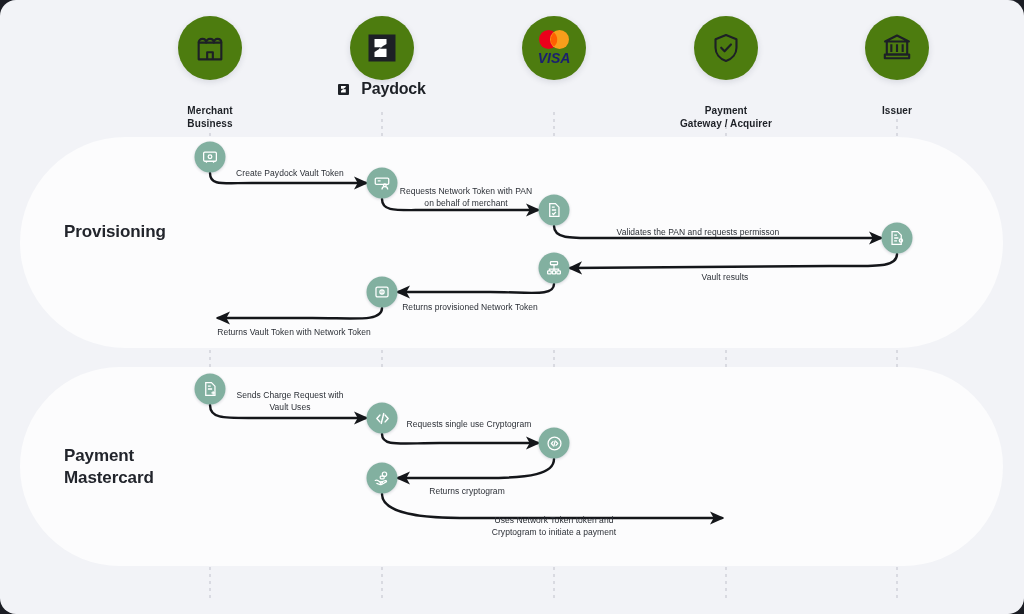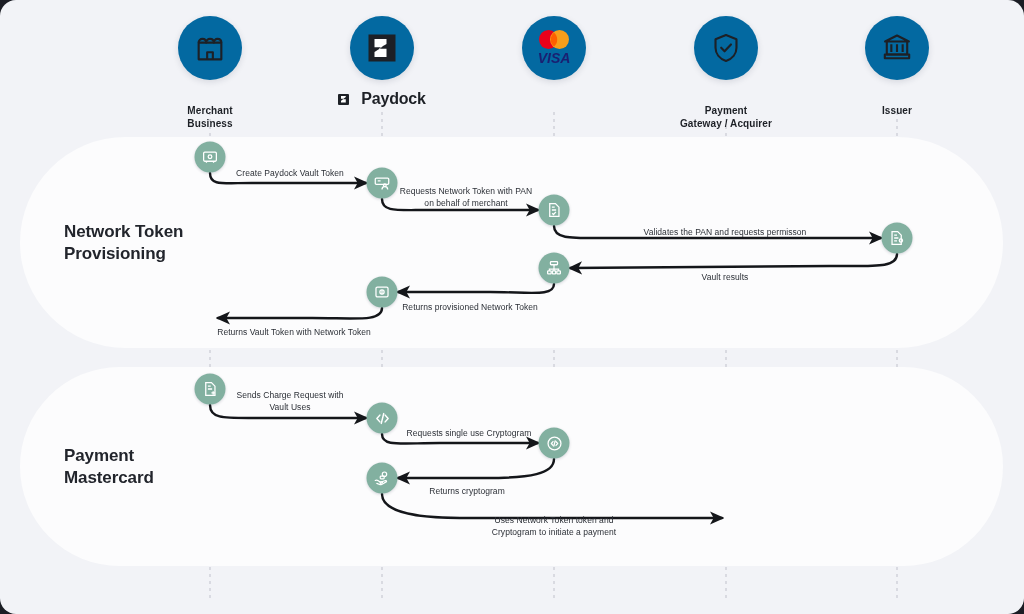--- a/index.html
+++ b/index.html
@@ -6,32 +6,32 @@
   body{font-family:"Liberation Sans", sans-serif;}
   #canvas{
     position:relative;width:1024px;height:614px;
     background:#f2f3f7;border-radius:16px;overflow:hidden;
   }
   #canvas svg.layer{position:absolute;left:0;top:0;width:1024px;height:614px;pointer-events:none;}
 
   
   .lane-head{position:absolute;transform:translateX(-50%);text-align:center;width:190px;}
   .lane-circle{
-    width:64px;height:64px;border-radius:50%;background:#0369a1;margin:0 auto;
+    width:64px;height:64px;border-radius:50%;background:#4d7c0f;margin:0 auto;
     box-shadow:0 2px 6px rgba(30,35,60,.13);
     display:flex;align-items:center;justify-content:center;
   }
   .lane-label{
     margin-top:25px;font-size:10px;font-weight:bold;color:#1d2026;
     line-height:1.28;letter-spacing:.1px;
   }
   .lane-label .ln{display:block;}
 
   
-  .paydock-mark{display:flex;align-items:center;justify-content:center;gap:12px;margin-top:10px;text-align:center;}
+  .paydock-mark{display:flex;align-items:center;justify-content:center;gap:12px;text-align:center;}
   .paydock-mark .pd-sq{width:11px;height:11px;background:#1d2026;position:relative;border-radius:1px;}
   .paydock-mark .pd-sq::after{
     content:"";position:absolute;left:2.5px;top:2px;width:5px;height:7px;background:#fff;
     clip-path:polygon(0 0,100% 0,100% 22%,42% 52%,100% 52%,100% 100%,0 100%,0 78%,58% 48%,0 48%);
   }
   .paydock-mark .pd-word{font-size:16px;font-weight:bold;color:#1d2026;letter-spacing:-.2px;}
 
   
   .band{position:absolute;background:#fcfcfd;border-radius:999px;}
   .band-title{
@@ -69,21 +69,20 @@
       <line x1="554" y1="112" x2="554" y2="600"></line>
       <line x1="726" y1="112" x2="726" y2="600"></line>
       <line x1="897" y1="112" x2="897" y2="600"></line>
     </g>
   </svg>
 
   <div class="band" style="left:20px;top:137px;width:983px;height:211px;"></div>
   <div class="band" style="left:20px;top:367px;width:983px;height:199px;"></div>
 
   <div class="band-title" style="left:64px;top:221px;">
-    <span class="ln">Network Token</span>
     <span class="ln">Provisioning</span>
   </div>
   <div class="band-title" style="left:64px;top:445px;">
     <span class="ln">Payment</span>
     <span class="ln">Mastercard</span>
   </div>
 
   <svg class="layer">
     <defs>
       <marker id="ah" viewBox="0 0 10 10" refX="8.4" refY="5" markerWidth="6" markerHeight="6" orient="auto-start-reverse">
@@ -184,38 +183,38 @@
     </svg>
   </div>
 
   <div class="cap" style="left:290px;top:167px;">
     <span class="ln">Create Paydock Vault Token</span>
   </div>
   <div class="cap" style="left:466px;top:185px;">
     <span class="ln">Requests Network Token with PAN</span>
     <span class="ln">on behalf of merchant</span>
   </div>
-  <div class="cap" style="left:725px;top:226px;">
+  <div class="cap" style="left:698px;top:226px;">
     <span class="ln">Validates the PAN and requests permisson</span>
   </div>
   <div class="cap" style="left:725px;top:271px;">
     <span class="ln">Vault results</span>
   </div>
   <div class="cap" style="left:470px;top:301px;">
     <span class="ln">Returns provisioned Network Token</span>
   </div>
   <div class="cap" style="left:294px;top:326px;">
     <span class="ln">Returns Vault Token with Network Token</span>
   </div>
 
   <div class="cap" style="left:290px;top:389px;">
     <span class="ln">Sends Charge Request with</span>
     <span class="ln">Vault Uses</span>
   </div>
-  <div class="cap" style="left:469px;top:427px;">
+  <div class="cap" style="left:469px;top:418px;">
     <span class="ln">Requests single use Cryptogram</span>
   </div>
   <div class="cap" style="left:467px;top:485px;">
     <span class="ln">Returns cryptogram</span>
   </div>
   <div class="cap" style="left:554px;top:514px;">
     <span class="ln">Uses Network Token token and</span>
     <span class="ln">Cryptogram to initiate a payment</span>
   </div>
 

